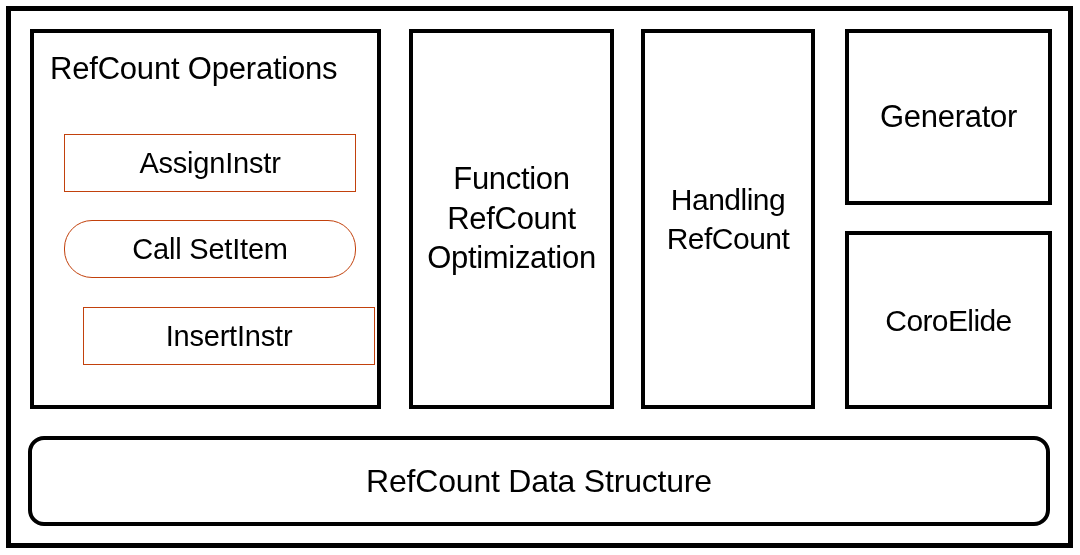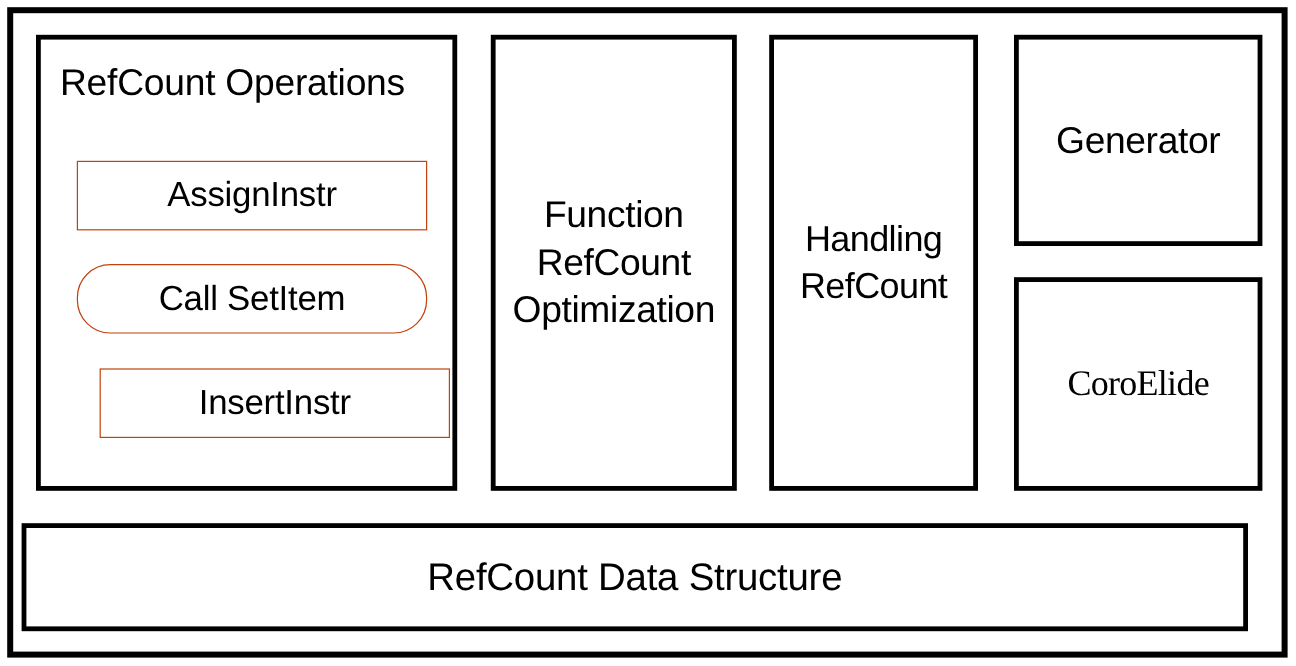--- a/index.html
+++ b/index.html
@@ -59,27 +59,27 @@
     top: 29px;
     width: 207px;
     height: 176px;
     text-decoration: underline;
   }
   .col-coroelide {
     left: 845px;
     top: 231px;
     width: 207px;
     height: 178px;
-    font-family: Liberation Serif, serif;
   }
   .bottom-bar {
-    left: 18px;
+    left: 28px;
     top: 436px;
     width: 1022px;
     height: 90px;
+    border-radius: 16px;
   }
   .group-title {
     position: absolute;
     left: 16px;
     top: 20px;
     font-size: 31px;
     line-height: 1.05;
     letter-spacing: -0.2px;
     white-space: nowrap;
   }

